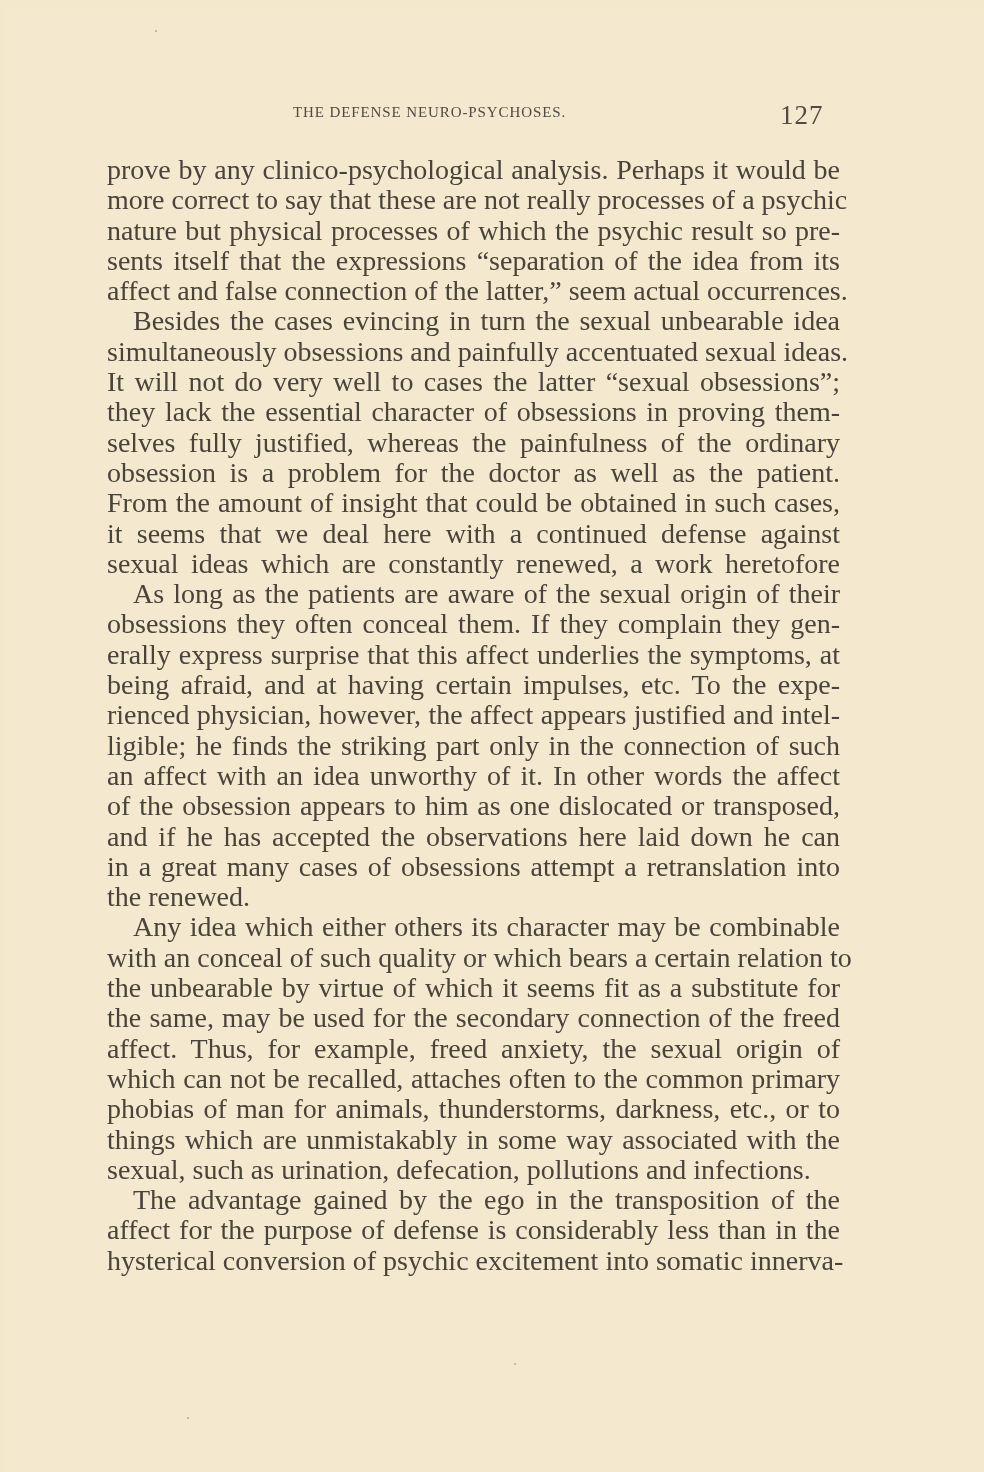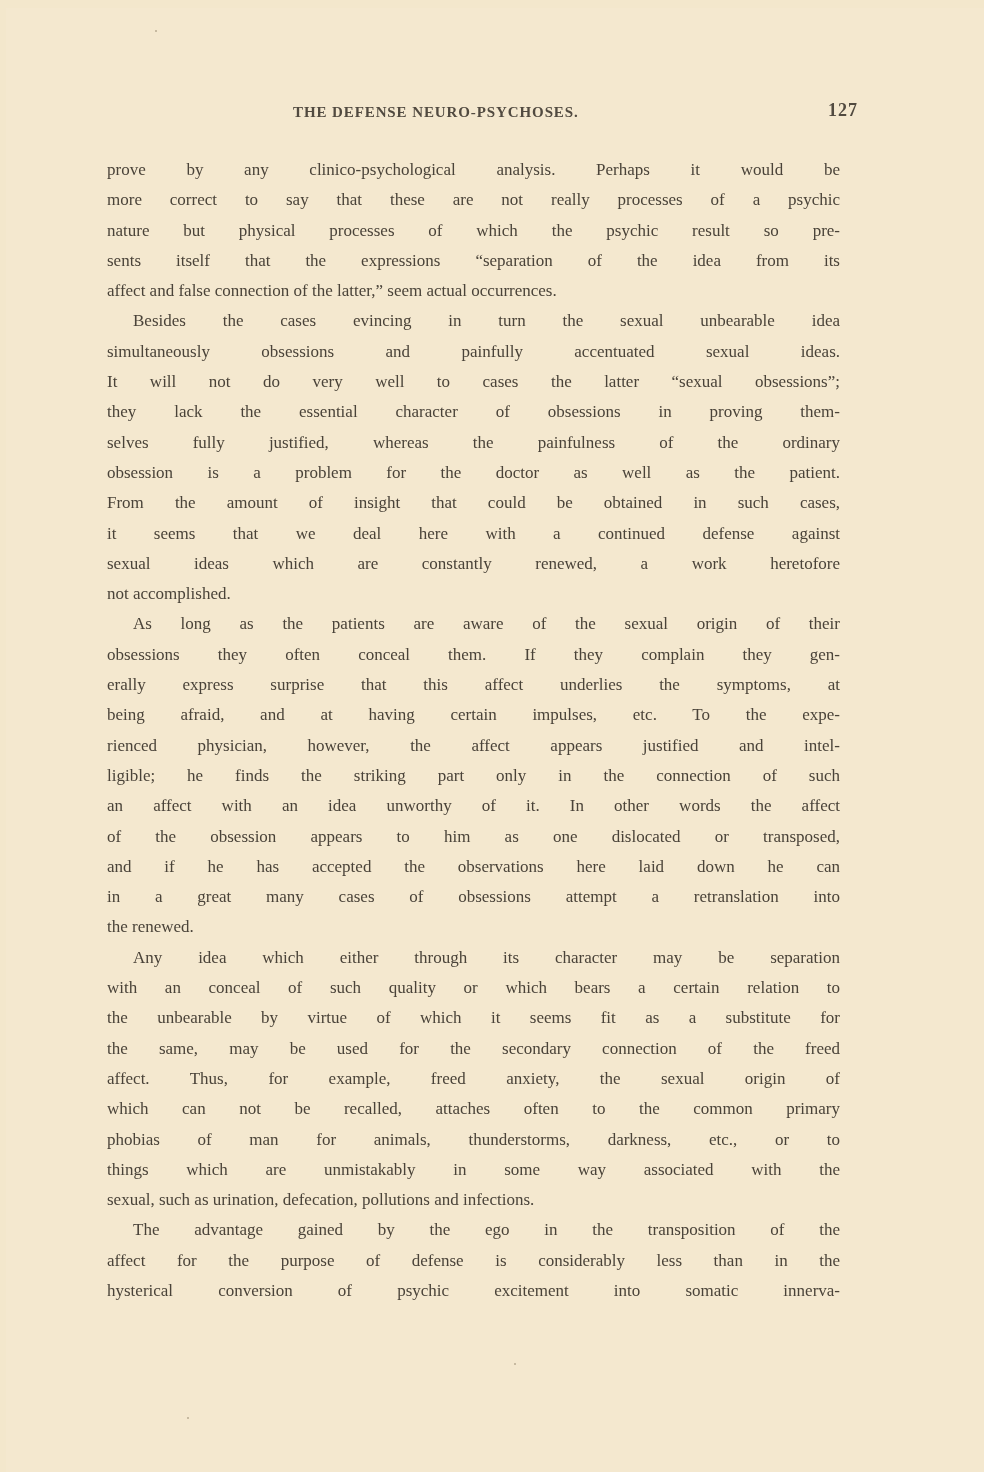--- a/index.html
+++ b/index.html
@@ -22,43 +22,42 @@
       background: #f4e8cf;
     }
     .running-head {
       position: absolute;
       left: 0;
       top: 104px;
       width: 844px;
       height: 24px;
       font-family: "Liberation Serif", serif;
       color: #514a40;
-      font-weight: bold;
     }
     .running-title {
       position: absolute;
       left: 293px;
       top: 0;
       font-size: 15px;
       letter-spacing: 0.9px;
     }
     .page-number {
       position: absolute;
-      left: 828px;
+      left: 780px;
       top: -4px;
-      font-size: 18px;
+      font-size: 27px;
       letter-spacing: 1px;
     }
     .body-text {
       position: absolute;
       left: 107px;
       top: 155px;
       width: 733px;
       font-family: "Liberation Serif", serif;
-      font-size: 17px;
+      font-size: 28px;
       color: #4a4339;
     }
     .line {
       height: 30.3px;
       line-height: 30.3px;
       white-space: nowrap;
       text-align: justify;
       text-align-last: justify;
       overflow: visible;
     }
@@ -101,37 +100,36 @@
     <div class="paragraph">
       <div class="line indent">Besides the cases evincing in turn the sexual unbearable idea</div>
       <div class="line">simultaneously obsessions and painfully accentuated sexual ideas.</div>
       <div class="line">It will not do very well to cases the latter “sexual obsessions”;</div>
       <div class="line">they lack the essential character of obsessions in proving them-</div>
       <div class="line">selves fully justified, whereas the painfulness of the ordinary</div>
       <div class="line">obsession is a problem for the doctor as well as the patient.</div>
       <div class="line">From the amount of insight that could be obtained in such cases,</div>
       <div class="line">it seems that we deal here with a continued defense against</div>
       <div class="line">sexual ideas which are constantly renewed, a work heretofore</div>
-      <div class="line last">not accomplished.</div>
     </div>
     <div class="paragraph">
       <div class="line indent">As long as the patients are aware of the sexual origin of their</div>
       <div class="line">obsessions they often conceal them.  If they complain they gen-</div>
       <div class="line">erally express surprise that this affect underlies the symptoms, at</div>
       <div class="line">being afraid, and at having certain impulses, etc.  To the expe-</div>
       <div class="line">rienced physician, however, the affect appears justified and intel-</div>
       <div class="line">ligible; he finds the striking part only in the connection of such</div>
       <div class="line">an affect with an idea unworthy of it.  In other words the affect</div>
       <div class="line">of the obsession appears to him as one dislocated or transposed,</div>
       <div class="line">and if he has accepted the observations here laid down he can</div>
       <div class="line">in a great many cases of obsessions attempt a retranslation into</div>
       <div class="line last">the renewed.</div>
     </div>
     <div class="paragraph">
-      <div class="line indent">Any idea which either through its character may be separation</div>
+      <div class="line indent">Any idea which either others its character may be combinable</div>
       <div class="line">with an conceal of such quality or which bears a certain relation to</div>
       <div class="line">the unbearable by virtue of which it seems fit as a substitute for</div>
       <div class="line">the same, may be used for the secondary connection of the freed</div>
       <div class="line">affect.  Thus, for example, freed anxiety, the sexual origin of</div>
       <div class="line">which can not be recalled, attaches often to the common primary</div>
       <div class="line">phobias of man for animals, thunderstorms, darkness, etc., or to</div>
       <div class="line">things which are unmistakably in some way associated with the</div>
       <div class="line last">sexual, such as urination, defecation, pollutions and infections.</div>
     </div>
     <div class="paragraph">

